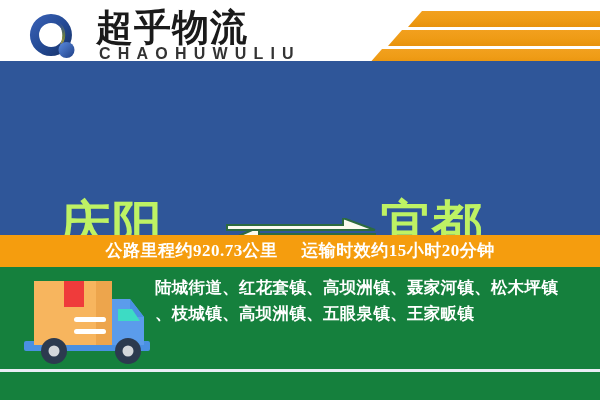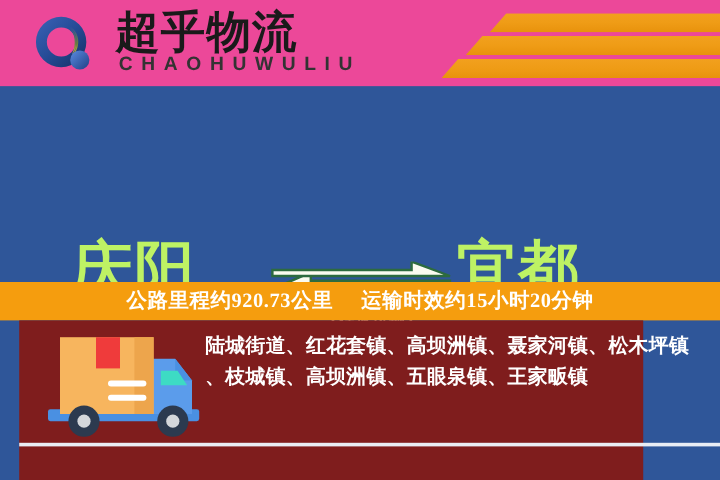--- a/index.html
+++ b/index.html
@@ -18,22 +18,22 @@
     overflow: hidden;
     background: #2f5699;
     user-select: none;
   }
 
   
   .header {
     position: absolute;
     left: 0; top: 0;
     width: 600px;
-    height: 72px;
-    background: #ec4899;
+    height: 61px;
+    background: #ffffff;
     overflow: hidden;
   }
 
   .logo-mark {
     position: absolute;
     left: 28px;
     top: 12px;
     width: 56px;
     height: 52px;
   }
@@ -146,25 +146,25 @@
     line-height: 20px;
     color: #ffffff;
     white-space: nowrap;
     letter-spacing: 0.5px;
   }
   .info-gap { display: inline-block; width: 14px; }
 
   
   .bottom-panel {
     position: absolute;
-    left: 16px;
+    left: 0;
     top: 267px;
-    width: 520px;
+    width: 600px;
     height: 133px;
-    background: #7f1d1d;
+    background: #15803d;
   }
 
   .road-line {
     position: absolute;
     left: 0;
     top: 102px;
     width: 600px;
     height: 3px;
     background: #e9edf5;
   }

